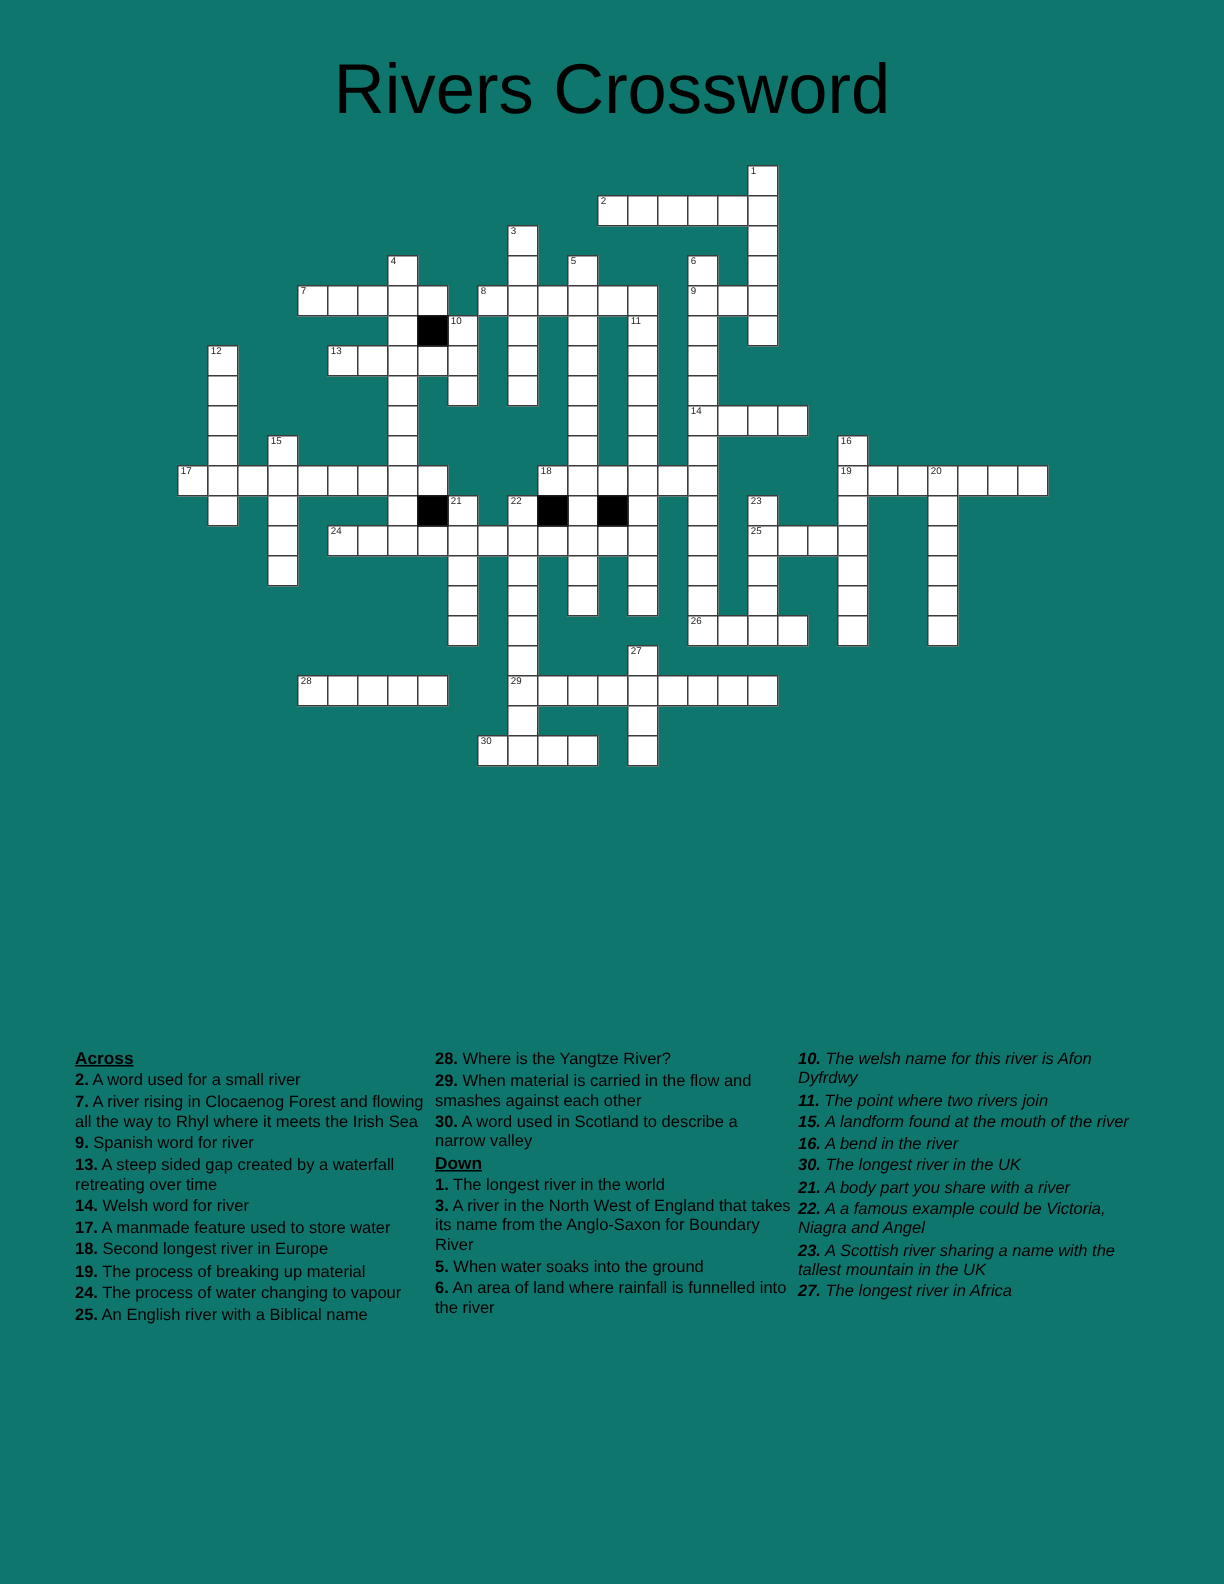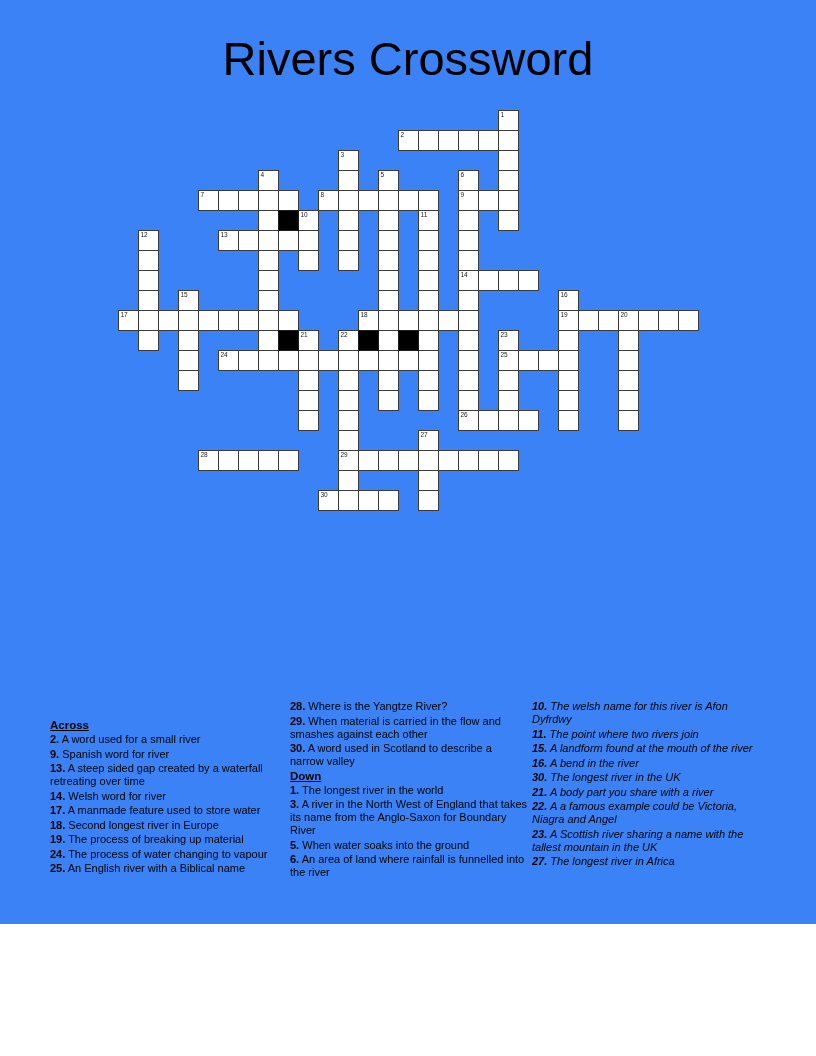--- a/index.html
+++ b/index.html
@@ -1,19 +1,19 @@
 <!DOCTYPE html>
 <html><head>
 <meta charset="utf-8">
 <style>
   html,body{margin:0;padding:0;background:#ffffff;}
   .page{
     position:relative;
-    width:816px;height:924px;
-    background:#3b82f6;
+    width:816px;height:1056px;
+    background:#0f766e;
     font-family:"Liberation Sans", sans-serif;
     overflow:hidden;
   }
   .title{
     position:absolute;
     left:0;top:33px;width:816px;
     text-align:center;
     font-size:47px;
     font-weight:400;
     letter-spacing:0px;
@@ -293,23 +293,24 @@
       <div class="cell" style="left: 200px; top: 380px;">
         <span class="cellnum">30</span>
       </div>
       <div class="cell" style="left: 240px; top: 380px;"></div>
       <div class="cell" style="left: 260px; top: 380px;"></div>
       <div class="cell black" style="left: 160px; top: 100px;"></div>
       <div class="cell black" style="left: 160px; top: 220px;"></div>
       <div class="cell black" style="left: 240px; top: 220px;"></div>
       <div class="cell black" style="left: 280px; top: 220px;"></div>
     </div>
-  <div class="cluecol" style="left:50px;margin-top:19px;" id="cluecol1">
+  <div class="cluecol" style="left:50px;" id="cluecol1">
       <div class="hdr">Across</div>
       <div class="clue"><b>2.</b> A word used for a small river</div>
+      <div class="clue"><b>7.</b> A river rising in Clocaenog Forest and flowing all the way to Rhyl where it meets the Irish Sea</div>
       <div class="clue"><b>9.</b> Spanish word for river</div>
       <div class="clue"><b>13.</b> A steep sided gap created by a waterfall retreating over time</div>
       <div class="clue"><b>14.</b> Welsh word for river</div>
       <div class="clue"><b>17.</b> A manmade feature used to store water</div>
       <div class="clue"><b>18.</b> Second longest river in Europe</div>
       <div class="clue"><b>19.</b> The process of breaking up material</div>
       <div class="clue"><b>24.</b> The process of water changing to vapour</div>
       <div class="clue"><b>25.</b> An English river with a Biblical name</div>
     </div>
   <div class="cluecol" style="left:290px;" id="cluecol2">

